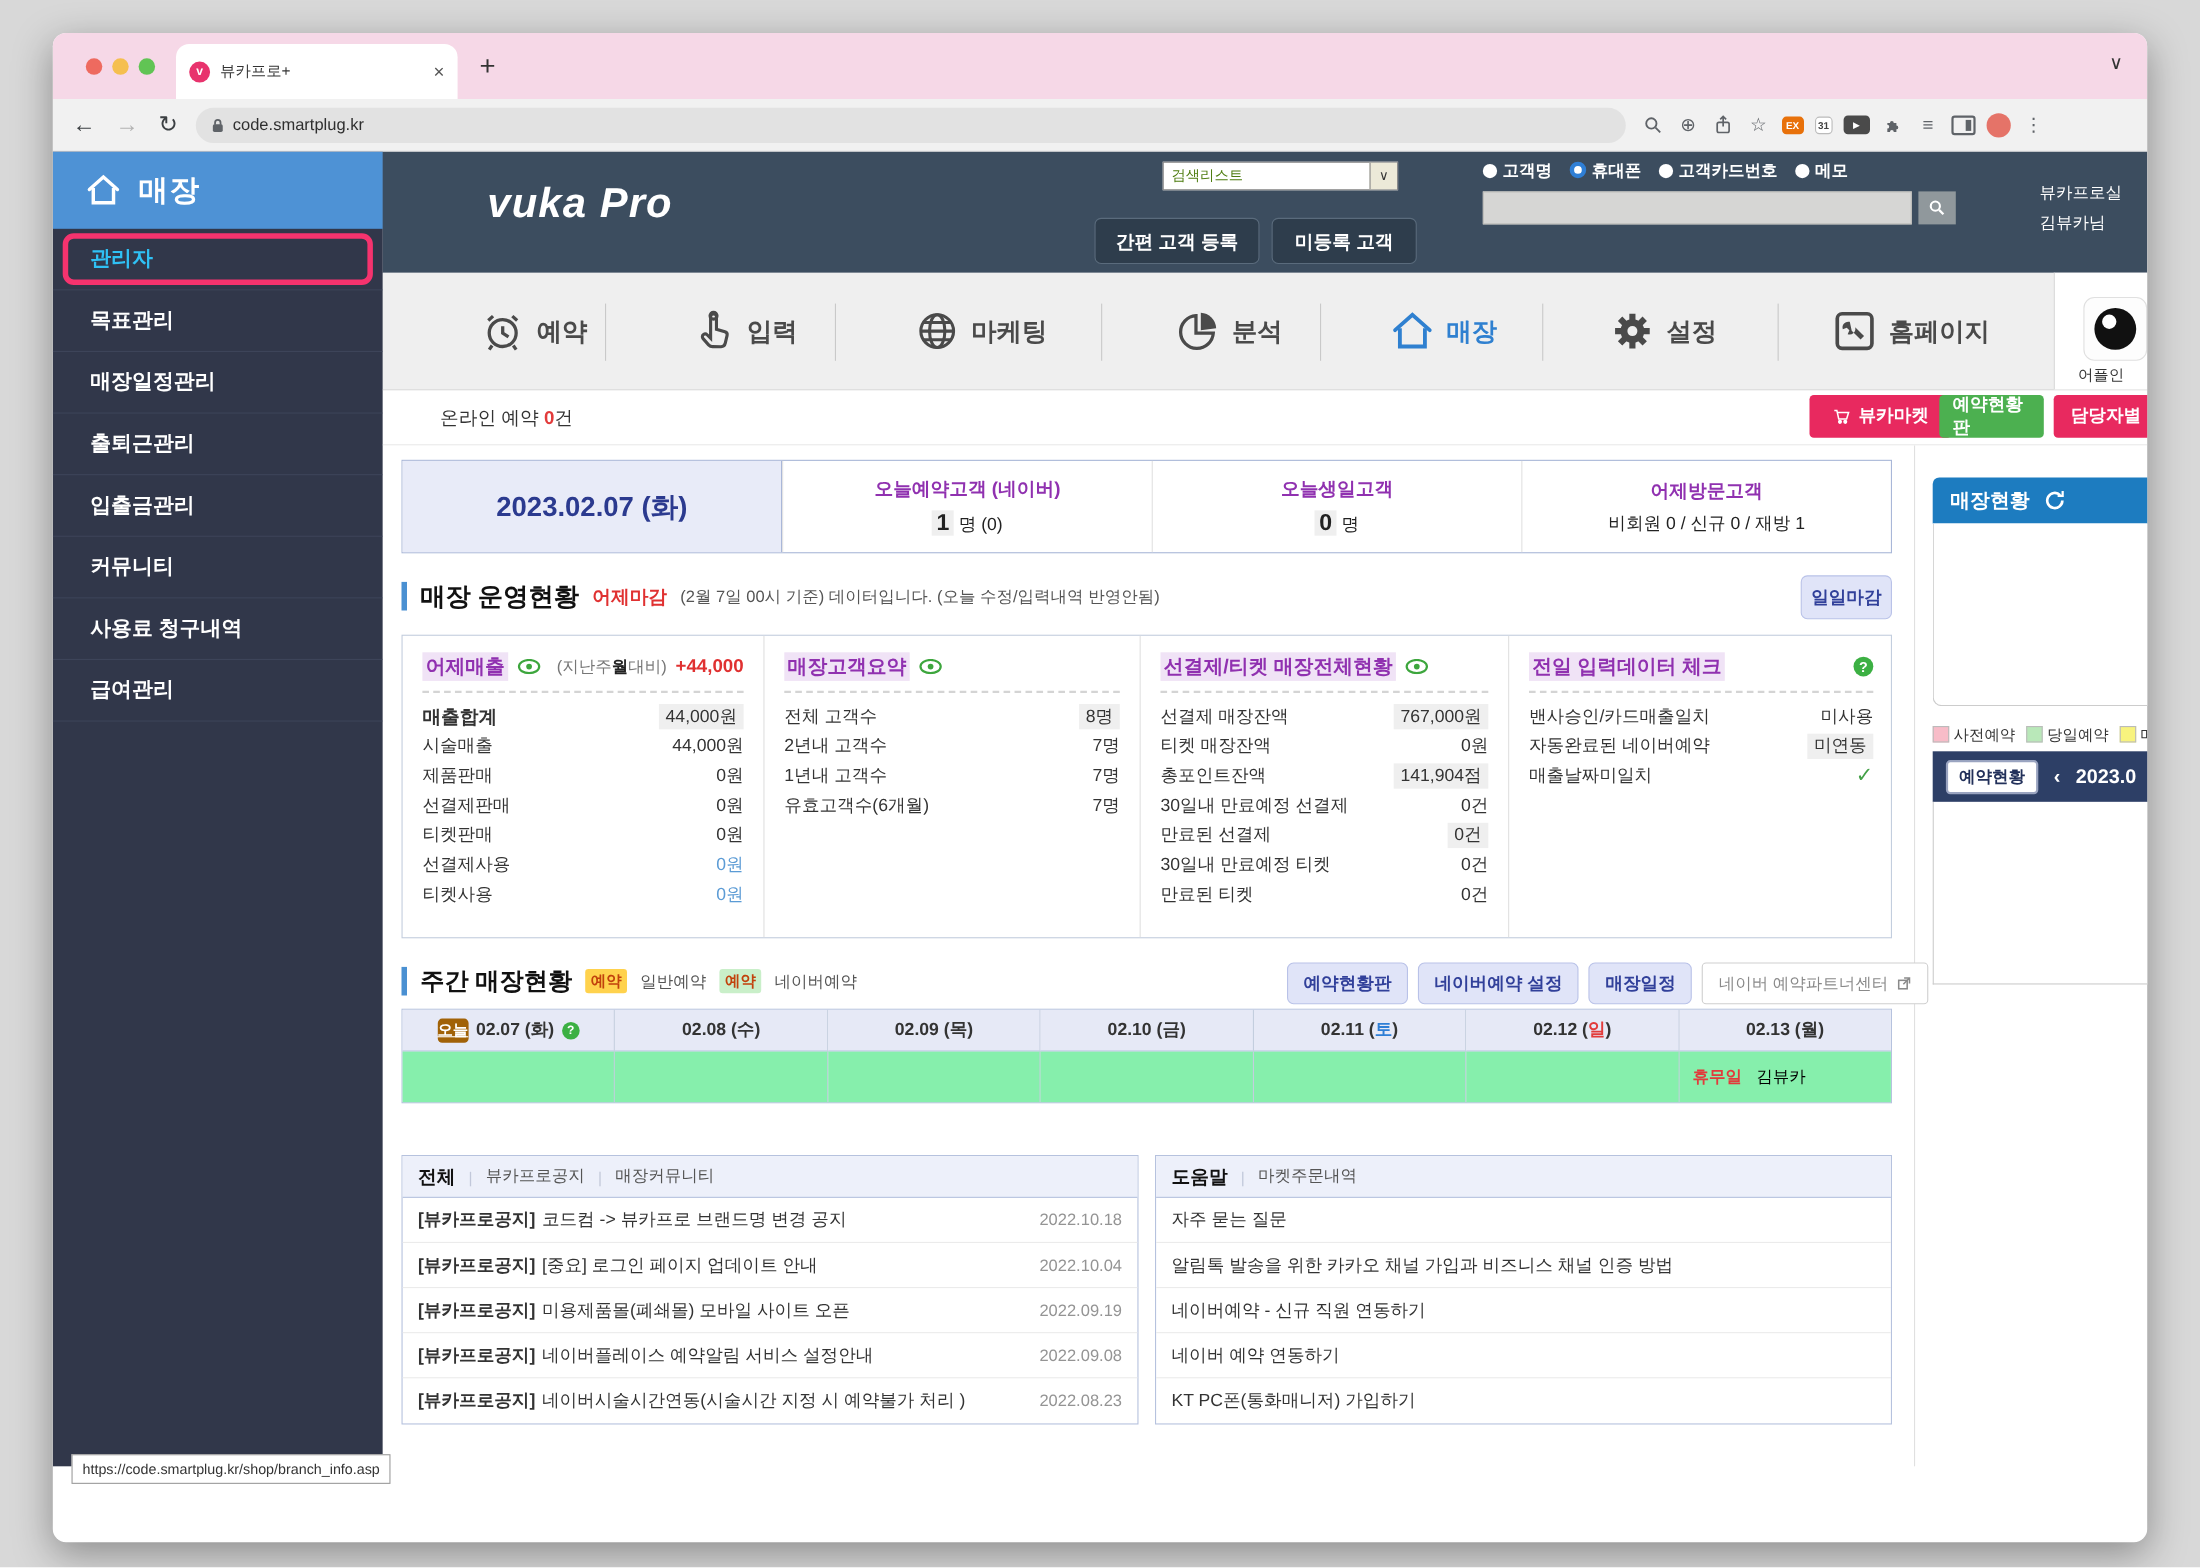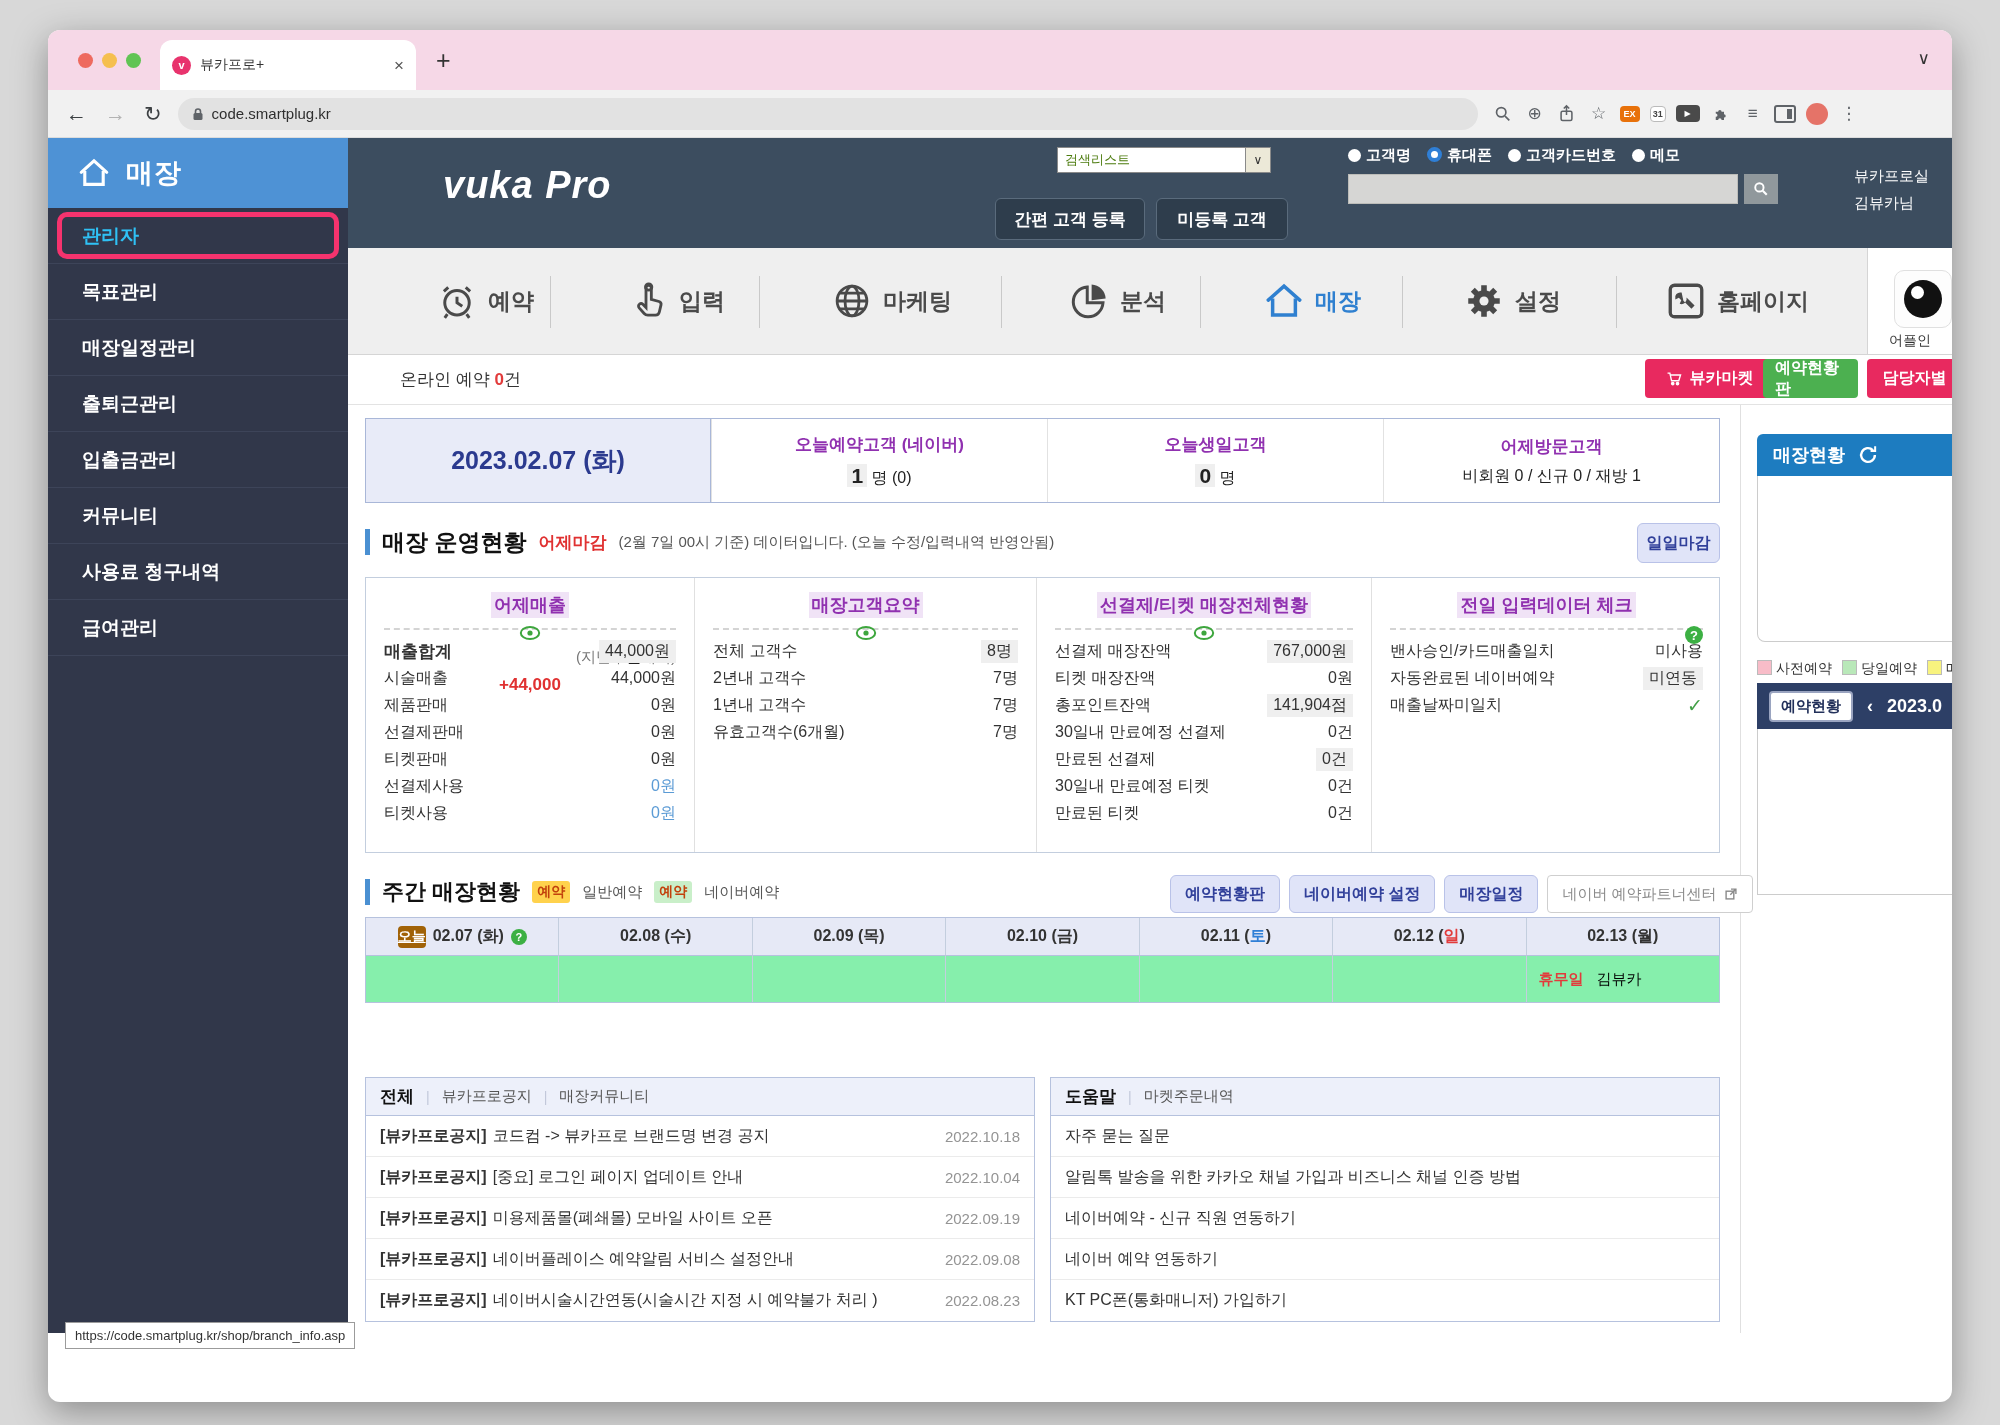--- a/index.html
+++ b/index.html
@@ -89,21 +89,21 @@
   .sec-title{position:absolute;height:30px;display:flex;align-items:center;gap:12px;}
   .bluebar{width:5px;height:26px;background:#4a90d2;}
   .sec-t{font-size:23px;font-weight:bold;color:#111;}
   .sec-badge{font-size:17px;font-weight:bold;color:#e03131;}
   .sec-note{font-size:15px;color:#555;}
   .lav-btn{background:#e0e4f8;border:1px solid #b9c2e8;border-radius:6px;color:#31409a;font-size:16px;font-weight:bold;
     display:flex;align-items:center;justify-content:center;box-sizing:border-box;}
   .ops-box{position:absolute;left:17px;top:172px;width:1355px;height:276px;border:1px solid #c3cede;box-sizing:border-box;}
   .ops-col{position:absolute;top:0;height:100%;box-sizing:border-box;padding:14px 18px;}
   .ops-col + .ops-col{border-left:1px solid #e0e0e0;}
-  .ops-head{display:flex;align-items:center;gap:8px;height:28px;flex-direction:column;}
+  .ops-head{display:flex;align-items:center;gap:8px;height:28px;}
   .ops-title{font-size:18px;font-weight:bold;color:#9031b0;background:#f0e3f6;padding:1px 3px;}
   .ops-sub{margin-left:auto;font-size:15px;color:#777;}
   .ops-sub b{color:#222;}
   .ops-delta{font-size:17px;font-weight:bold;color:#e03131;}
   .dashed{border-top:2px dashed #d4d4d4;margin:8px 0 8px 0;}
   .ops-row{display:flex;align-items:center;height:27px;font-size:16px;color:#333;}
   .ops-row .l{flex:1;}
   .ops-row .l.bold{font-weight:bold;font-size:17px;}
   .ops-row .v{}
   .ops-row .v.hl{background:#efefef;padding:1px 6px;}
@@ -122,21 +122,21 @@
   .wk-table{position:absolute;left:17px;top:512px;width:1355px;border:1px solid #b6c2de;box-sizing:border-box;}
   .wk-row{display:flex;}
   .wk-cell{flex:1;border-right:1px solid #c3cede;box-sizing:border-box;display:flex;align-items:center;justify-content:center;gap:7px;}
   .wk-cell:last-child{border-right:none;}
   .wk-row.hd .wk-cell{height:38px;background:#e6e9f6;border-bottom:1px solid #b6c2de;font-size:16px;font-weight:bold;color:#333;}
   .wk-row.bd .wk-cell{height:46px;background:#86efac;justify-content:flex-start;padding-left:12px;font-size:15px;}
   .today-badge{background:#a16207;color:#fff;font-size:14px;font-weight:bold;border-radius:4px;padding:2px 0;text-decoration:underline;}
   .blue-t{color:#2f7fd6;} .red-t{color:#e23b3b;}
   .holiday{color:#e23b3b;font-weight:bold;margin-right:6px;}
   
-  .panel{position:absolute;top:645px;width:670px;height:245px;border:1px solid #b6c2de;box-sizing:border-box;background:#fff;margin-top:27px;}
+  .panel{position:absolute;top:645px;width:670px;height:245px;border:1px solid #b6c2de;box-sizing:border-box;background:#fff;}
   .panel-hd{height:38px;background:#edf0fa;border-bottom:1px solid #b6c2de;display:flex;align-items:center;gap:12px;padding:0 14px;box-sizing:border-box;}
   .ptab1{font-size:17px;font-weight:bold;color:#111;}
   .psep{color:#c2c8da;font-size:14px;}
   .ptab{font-size:15px;color:#555;}
   .prow{height:41px;display:flex;align-items:center;padding:0 14px;border-bottom:1px solid #ebebeb;box-sizing:border-box;font-size:16px;color:#333;}
   .prow:last-child{border-bottom:none;}
   .prow .pf{font-weight:bold;margin-right:6px;white-space:nowrap;}
   .prow .pt{flex:1;white-space:nowrap;overflow:hidden;}
   .prow .pd{color:#949494;font-size:15px;margin-left:10px;}
   

